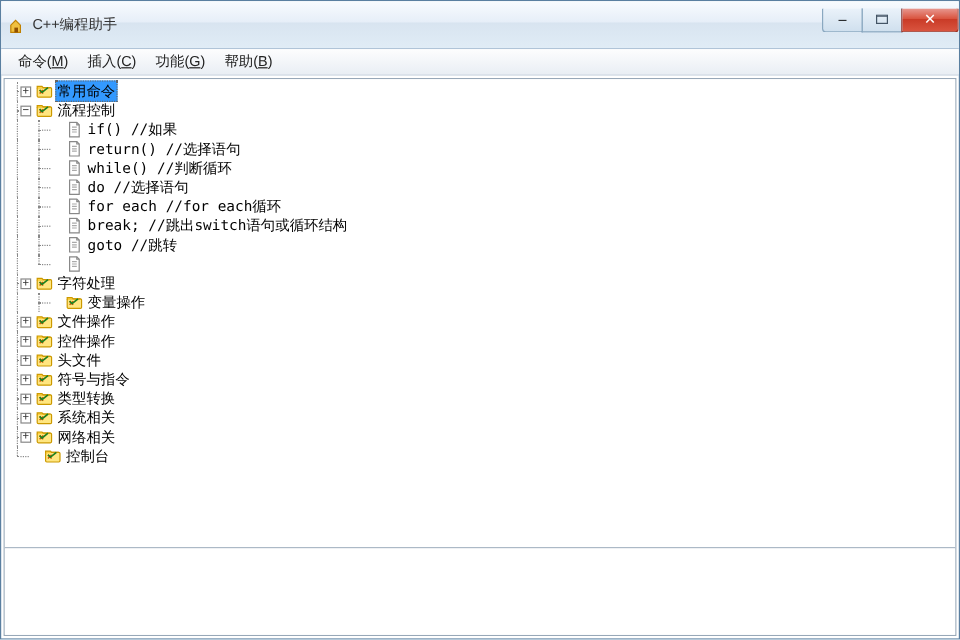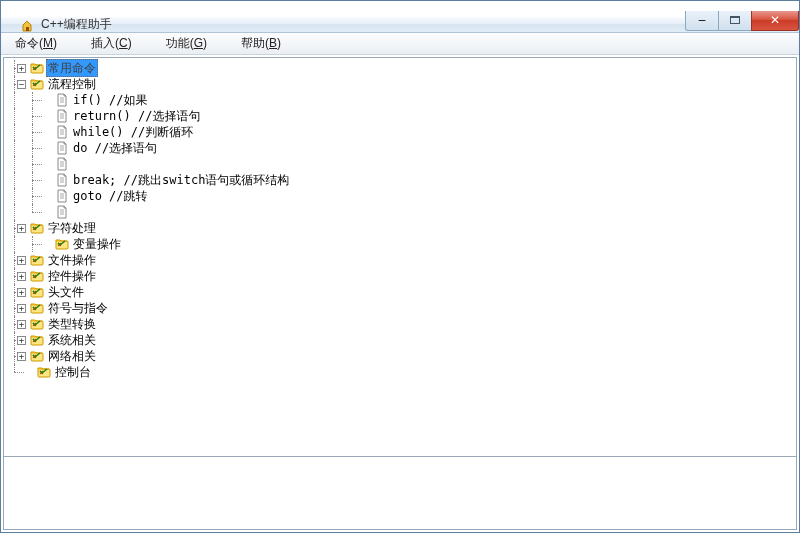--- a/index.html
+++ b/index.html
@@ -14,27 +14,26 @@
 }
 .window {
   width: 800px;
   height: 533px;
   background: #fff;
   border: 1px solid #5a7fa0;
   display: flex;
   flex-direction: column;
 }
 .titlebar {
-  height: 16px;
+  height: 40px;
   background: linear-gradient(to bottom, #f8fbfe 0%, #e6eef8 45%, #d8e4f0 46%, #e0ecf6 100%);
   border-bottom: 1px solid #b0c4d8;
   display: flex;
   align-items: center;
-  padding-left: 20px;
-  margin-top: 16px;
+  padding-left: 6px;
 }
 .titlebar .app-icon {
   width: 16px; height: 16px;
   margin-right: 4px;
   display: inline-flex; align-items: center; justify-content: center;
 }
 .titlebar .title {
   color: #333;
   flex: 1;
 }
@@ -56,21 +55,21 @@
   color: #fff;
   border-bottom-right-radius: 3px;
 }
 .menubar {
   height: 22px;
   background: linear-gradient(to bottom, #fdfdfe, #e9eef4);
   border-bottom: 1px solid #c8d4e0;
   display: flex;
   align-items: center;
   padding-left: 6px;
-  gap: 18px;
+  gap: 0;
 }
 .menu-item {
   padding: 2px 8px;
   color: #222;
   cursor: default;
 }
 .menu-item u { text-decoration: underline; }
 .content {
   flex: 1;
   display: flex;
@@ -141,21 +140,21 @@
   z-index: 1;
 }
 .exp-spacer { width: 13px; display: inline-block; }
 .folder-icon, .file-icon {
   width: 14px; height: 14px; display: inline-block; margin-right: 2px;
   vertical-align: middle;
 }
 .node .label { padding: 0 2px; }
 .node .label.selected {
   background: #3399ff;
-  color: #404040;
+  color: #000000;
   border: 1px dotted #666;
   padding: 0 1px;
 }
 </style>
 </head>
 <body>
 
 <div class="window">
 
   <div class="titlebar">
@@ -283,20 +282,21 @@
                   <span class="indent line"></span>
                   <span class="indent mid"></span>
                   <span class="exp-spacer"></span>
                   <span class="file-icon"><svg width="14" height="14" viewBox="0 0 14 14">
                       <path d="M3 1 L9 1 L11 3 L11 13 L3 13 Z" fill="#fff" stroke="#888"></path>
                       <path d="M9 1 L9 3 L11 3" fill="none" stroke="#888"></path>
                       <line x1="5" y1="5" x2="9" y2="5" stroke="#aaa"></line>
                       <line x1="5" y1="7" x2="9" y2="7" stroke="#aaa"></line>
                       <line x1="5" y1="9" x2="9" y2="9" stroke="#aaa"></line>
                     </svg></span>
+                  <span class="label">for each //for each循环</span>
                 </div>
               </li>
               <li>
                 <div class="node">
                   <span class="indent line"></span>
                   <span class="indent mid"></span>
                   <span class="exp-spacer"></span>
                   <span class="file-icon"><svg width="14" height="14" viewBox="0 0 14 14">
                       <path d="M3 1 L9 1 L11 3 L11 13 L3 13 Z" fill="#fff" stroke="#888"></path>
                       <path d="M9 1 L9 3 L11 3" fill="none" stroke="#888"></path>

